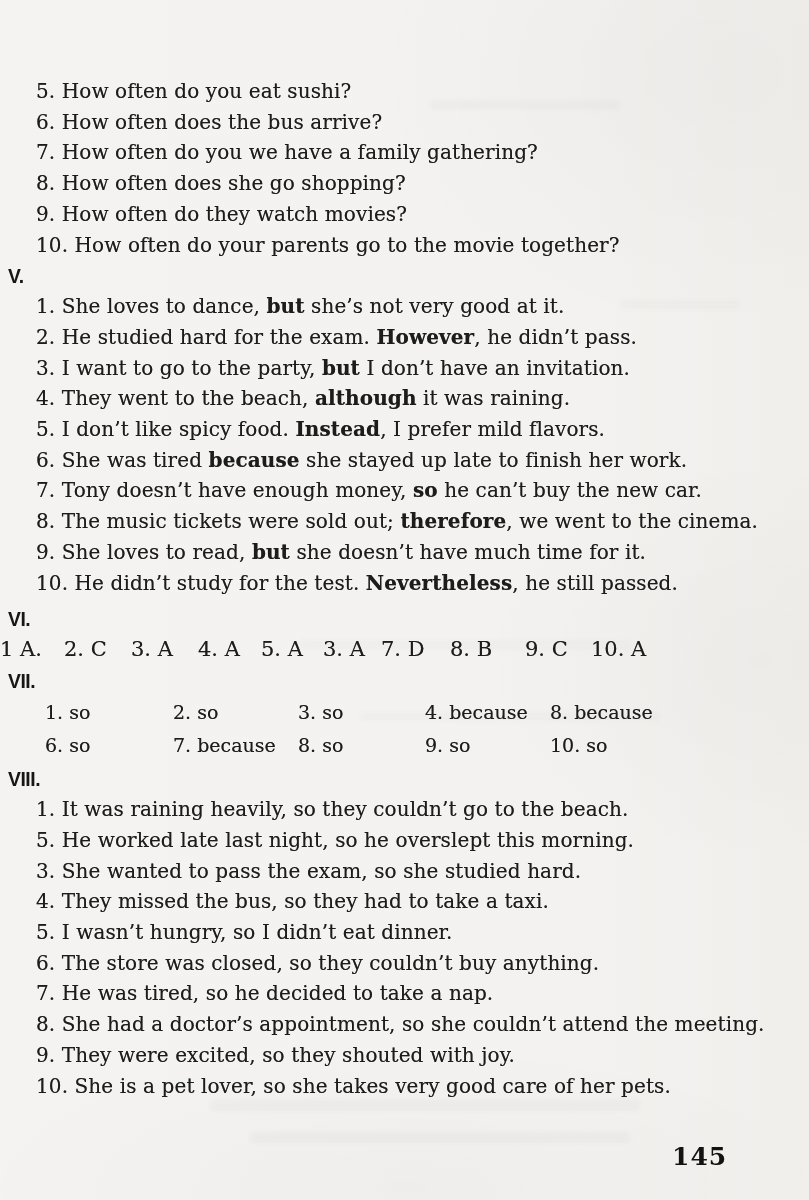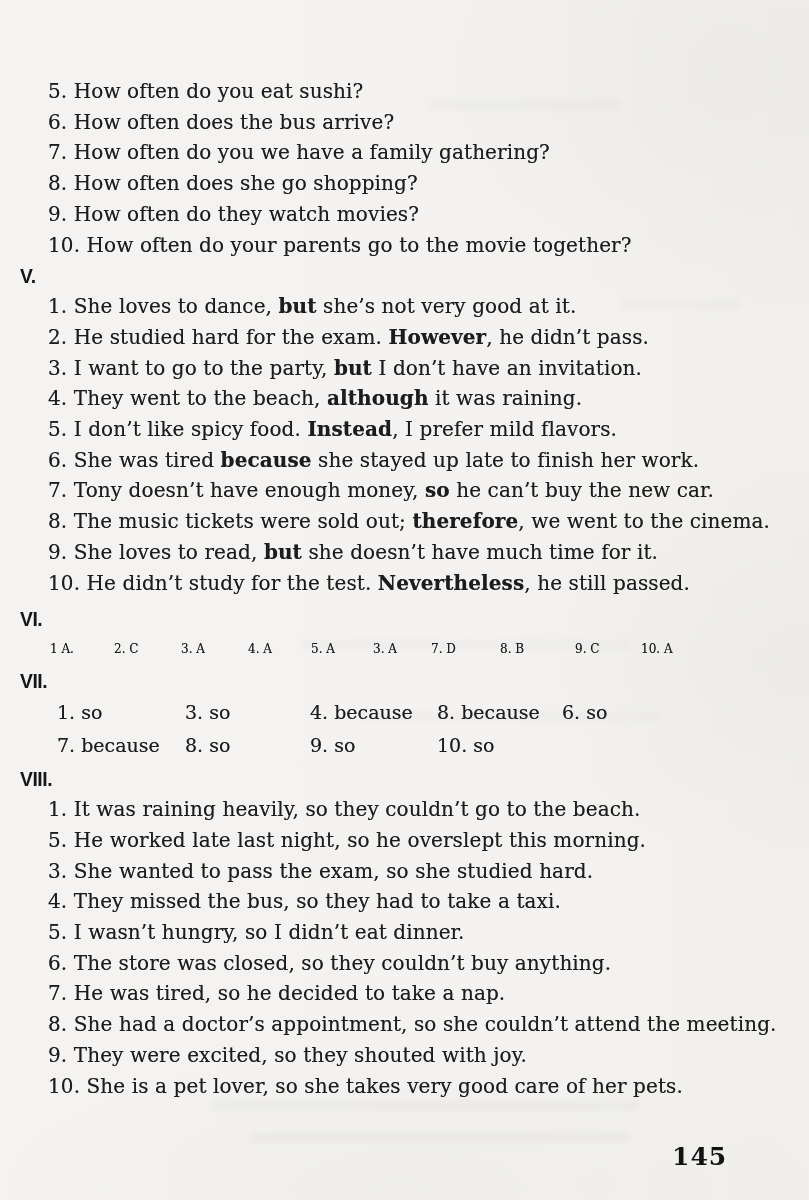--- a/index.html
+++ b/index.html
@@ -14,21 +14,21 @@
     overflow: hidden;
     color: #1c1c1c;
     background:
       radial-gradient(ellipse 500px 380px at 88% 6%, rgba(0,0,0,0.022), rgba(0,0,0,0) 70%),
       radial-gradient(ellipse 420px 300px at 94% 55%, rgba(0,0,0,0.018), rgba(0,0,0,0) 70%),
       radial-gradient(ellipse 600px 200px at 50% 99%, rgba(0,0,0,0.02), rgba(0,0,0,0) 75%),
       linear-gradient(90deg, #f4f3f1 0%, #f3f2f0 70%, #f0efec 100%);
   }
   .content {
     position: absolute;
-    top: 76px; left: 12px; right: 0;
+    top: 76px; left: 0; right: 0;
   }
   .line {
     font-size: 20px;
     line-height: 30.7px;
     margin-left: 36px;
     white-space: nowrap;
     letter-spacing: 0.1px;
     text-shadow: 0 0 0.4px rgba(20,20,20,0.55);
   }
   .line b { font-weight: bold; }
@@ -39,22 +39,21 @@
     line-height: 31px;
     margin-left: 8px;
     letter-spacing: -0.5px;
     transform: scaleX(0.92);
     transform-origin: left center;
     color: #161616;
   }
   .answers-row {
     display: grid;
     grid-template-columns: 64px 67px 67px 63px 62px 58px 69px 75px 66px auto;
-    margin-left: 38px;
-    font-size: 12px;
+    font-size: 21px;
     line-height: 31px;
     text-shadow: 0 0 0.4px rgba(20,20,20,0.55);
   }
   .answers-grid {
     display: grid;
     grid-template-columns: 128px 125px 127px 125px auto;
     margin-left: 45px;
     font-size: 19px;
     line-height: 32.5px;
     text-shadow: 0 0 0.4px rgba(20,20,20,0.55);
@@ -133,20 +132,21 @@
       <span>3. A</span>
       <span>7. D</span>
       <span>8. B</span>
       <span>9. C</span>
       <span>10. A</span>
     </div>
 
     <div class="section-heading">VII.</div>
     <div class="answers-grid">
       <span>1. so</span>
+      <span>2. so</span>
       <span>3. so</span>
       <span>4. because</span>
       <span>8. because</span>
       <span>6. so</span>
       <span>7. because</span>
       <span>8. so</span>
       <span>9. so</span>
       <span>10. so</span>
     </div>
 

